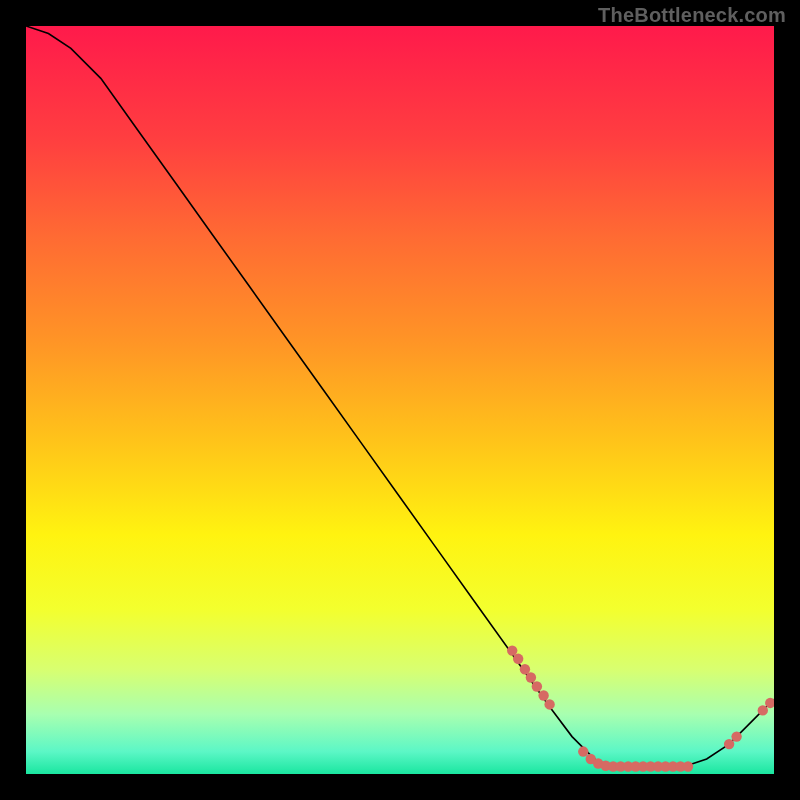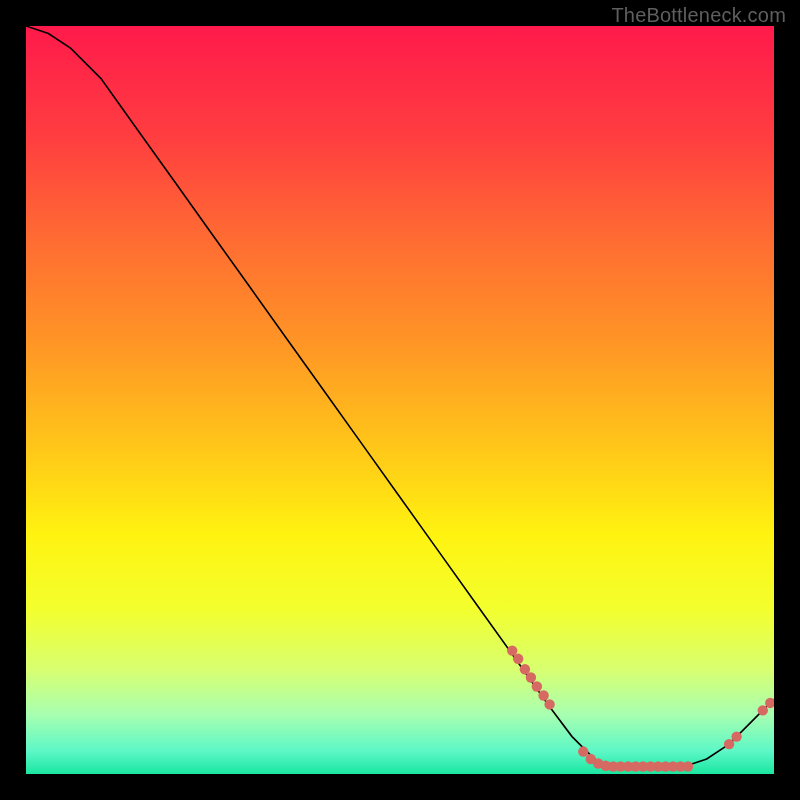--- a/index.html
+++ b/index.html
@@ -16,21 +16,21 @@
     width: 800px;
     height: 800px;
     background: #000;
   }
   .watermark {
     position: absolute;
     top: 4px;
     right: 14px;
     color: #5f5f5f;
     font-size: 20px;
-    font-weight: 400;
+    font-weight: 700;
     letter-spacing: 0.2px;
     user-select: none;
   }
   .plot {
     position: absolute;
     left: 26px;
     top: 26px;
     width: 748px;
     height: 748px;
   }

